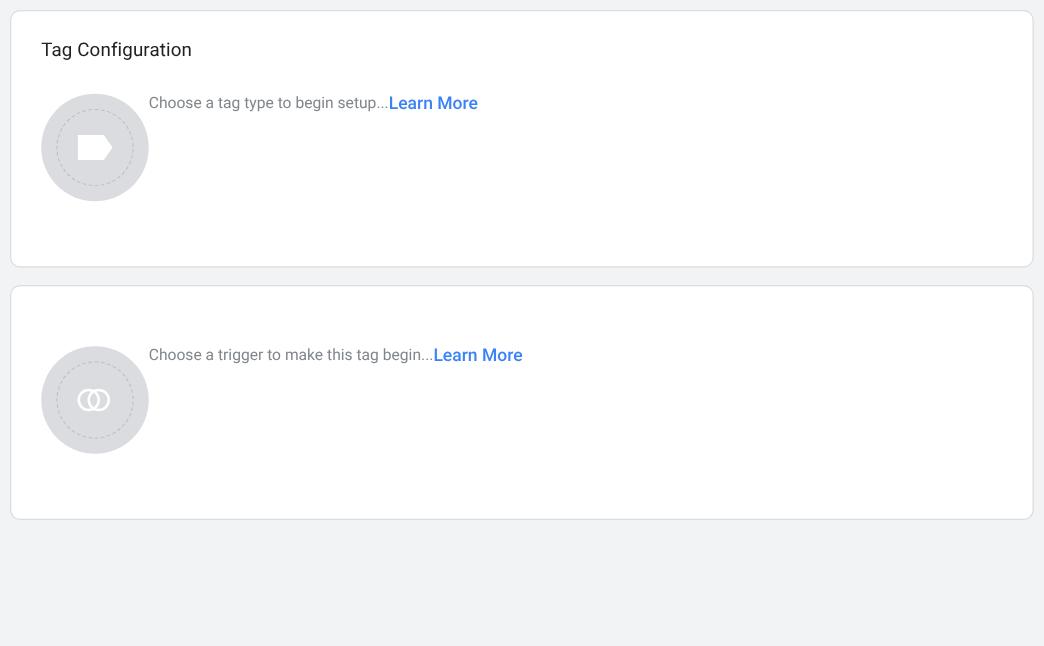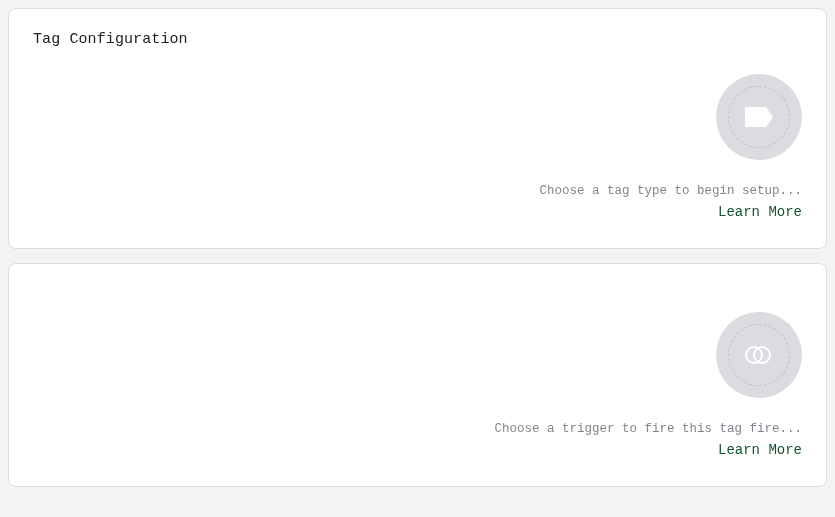--- a/index.html
+++ b/index.html
@@ -1,19 +1,18 @@
 <!DOCTYPE html>
 <html><head>
   <meta charset="utf-8">
   <style>
     * {
       margin: 0;
       padding: 0;
       box-sizing: border-box;
-      font-family: Liberation Mono, monospace;
     }
     body {
       font-family: -apple-system, BlinkMacSystemFont, "Segoe UI", Roboto, "Helvetica Neue", Arial, sans-serif;
       background: #f1f3f4;
       padding: 8px;
       width: 835px;
     }
     .card {
       background: #ffffff;
       border: 1px solid #dadce0;
@@ -22,22 +21,22 @@
       margin-bottom: 14px;
     }
     .card-title {
       font-size: 15px;
       font-weight: 400;
       color: #202124;
       letter-spacing: 0.1px;
     }
     .empty-state {
       display: flex;
-      flex-direction: column;
-      align-items: flex-end;
+      flex-direction: row;
+      align-items: flex-start;
       padding-top: 26px;
     }
     .icon-circle {
       width: 86px;
       height: 86px;
       border-radius: 50%;
       background: #dadce0;
       position: relative;
       display: flex;
       align-items: center;
@@ -81,21 +80,21 @@
       left: 8px;
       top: 2px;
     }
     .hint-text {
       font-size: 12.5px;
       color: #80868b;
       margin-bottom: 6px;
     }
     .learn-more {
       font-size: 14px;
-      color: #14532d;
+      color: #3b82f6;
       font-weight: 500;
       cursor: pointer;
       text-decoration: none;
     }
   </style>
 </head>
 <body>
 
 <div class="card">
   <div class="card-title">Tag Configuration</div>
@@ -111,16 +110,16 @@
 
 <div class="card">
   <div class="empty-state">
     <div class="icon-circle">
       <div class="dotted-ring"></div>
       <div class="circles-overlap">
         <div class="c1"></div>
         <div class="c2"></div>
       </div>
     </div>
-    <div class="hint-text">Choose a trigger to fire this tag fire...</div>
+    <div class="hint-text">Choose a trigger to make this tag begin...</div>
     <a class="learn-more">Learn More</a>
   </div>
 </div>
 
 </body></html>

